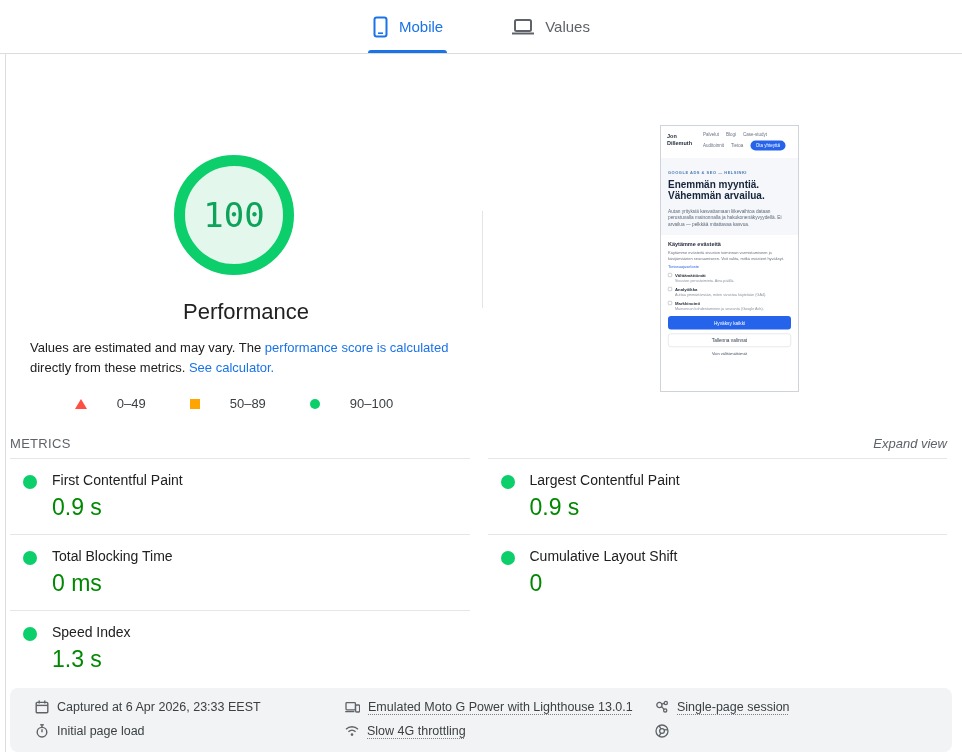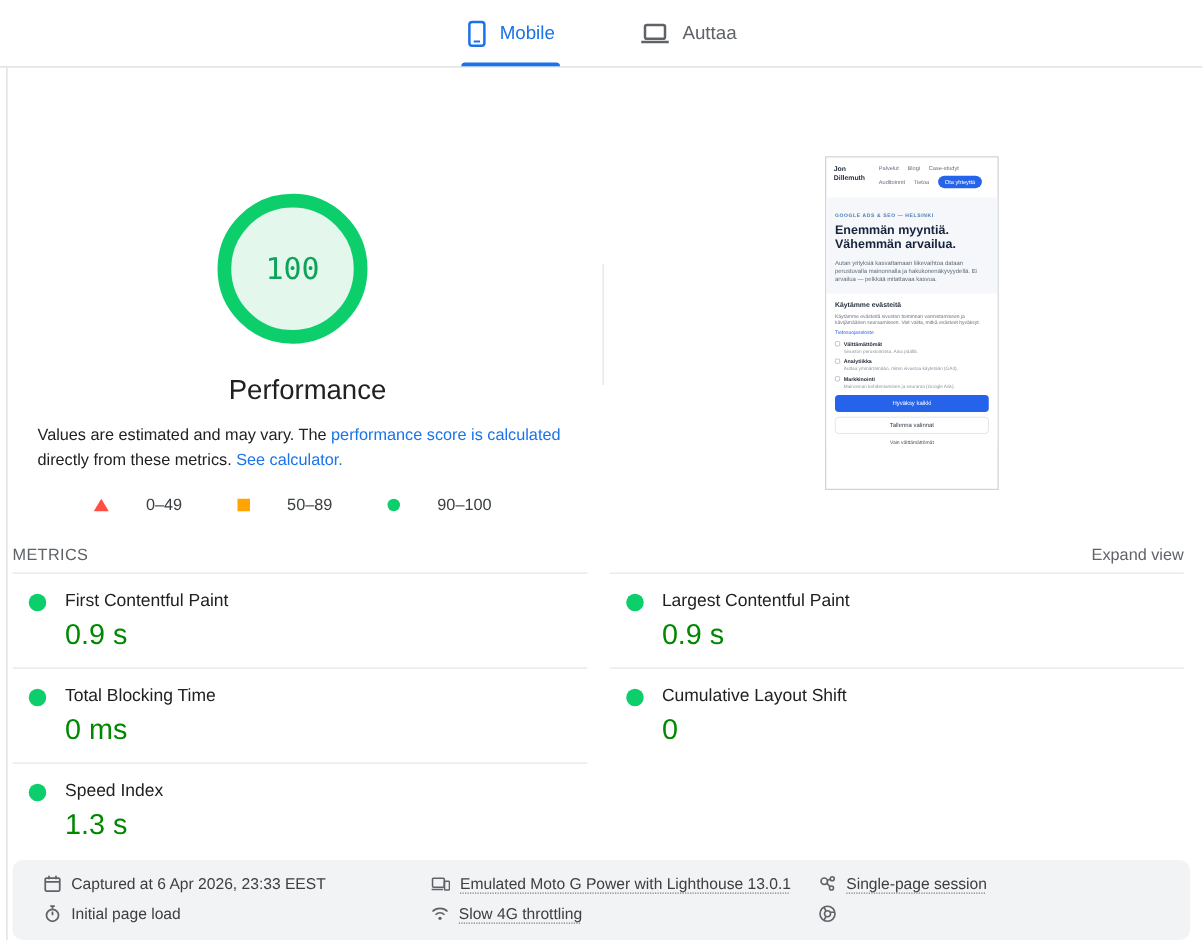--- a/index.html
+++ b/index.html
@@ -60,21 +60,21 @@
     width: 120px; height: 120px;
     border-radius: 50%;
     border: 11px solid #0cce6b;
     background: #e3f7ec;
     display: flex;
     align-items: center;
     justify-content: center;
   }
   .gauge-score {
     font-family: "DejaVu Sans Mono", monospace;
-    font-size: 24px;
+    font-size: 34px;
     color: #0da45a;
   }
   .perf-title {
     position: absolute;
     left: 46px; top: 245px;
     width: 400px;
     text-align: center;
     font-size: 22px;
     color: #212121;
   }
@@ -166,21 +166,21 @@
   
   .metrics-wrap { margin: 0 15px 0 10px; }
   .metrics-head {
     height: 26px;
     display: flex;
     justify-content: space-between;
     align-items: center;
     padding: 0 0 4px 0;
   }
   .metrics-title { font-size: 13px; color: #5f6368; font-weight: 500; letter-spacing: 0.3px; }
-  .expand-view { font-size: 13px; color: #5f6368; cursor: pointer; }
+  .expand-view { font-size: 13px; color: #5f6368; cursor: pointer; font-style: italic; }
   .metrics-cols { display: flex; gap: 18px; }
   .m-col { flex: 1; }
   .m-row {
     border-top: 1px solid #e6e6e6;
     padding: 13px 0 13px 42px;
     position: relative;
   }
   .m-dot {
     position: absolute;
     left: 13px; top: 16px;
@@ -234,21 +234,21 @@
     </span>
     <span>Mobile</span>
   </div>
   <div class="tab inactive">
     <span>
       <svg width="24" height="18" viewBox="0 0 24 18" fill="none">
         <rect x="4" y="2" width="16" height="11" rx="1.5" stroke="#5f6368" stroke-width="2"></rect>
         <line x1="1" y1="15.5" x2="23" y2="15.5" stroke="#5f6368" stroke-width="2"></line>
       </svg>
     </span>
-    <span>Auttaa</span>
+    <span>Values</span>
   </div>
 </div>
 
 <div class="left-edge"></div>
 
 <div class="summary">
 
   <div class="gauge">
     <span class="gauge-score">100</span>
   </div>

